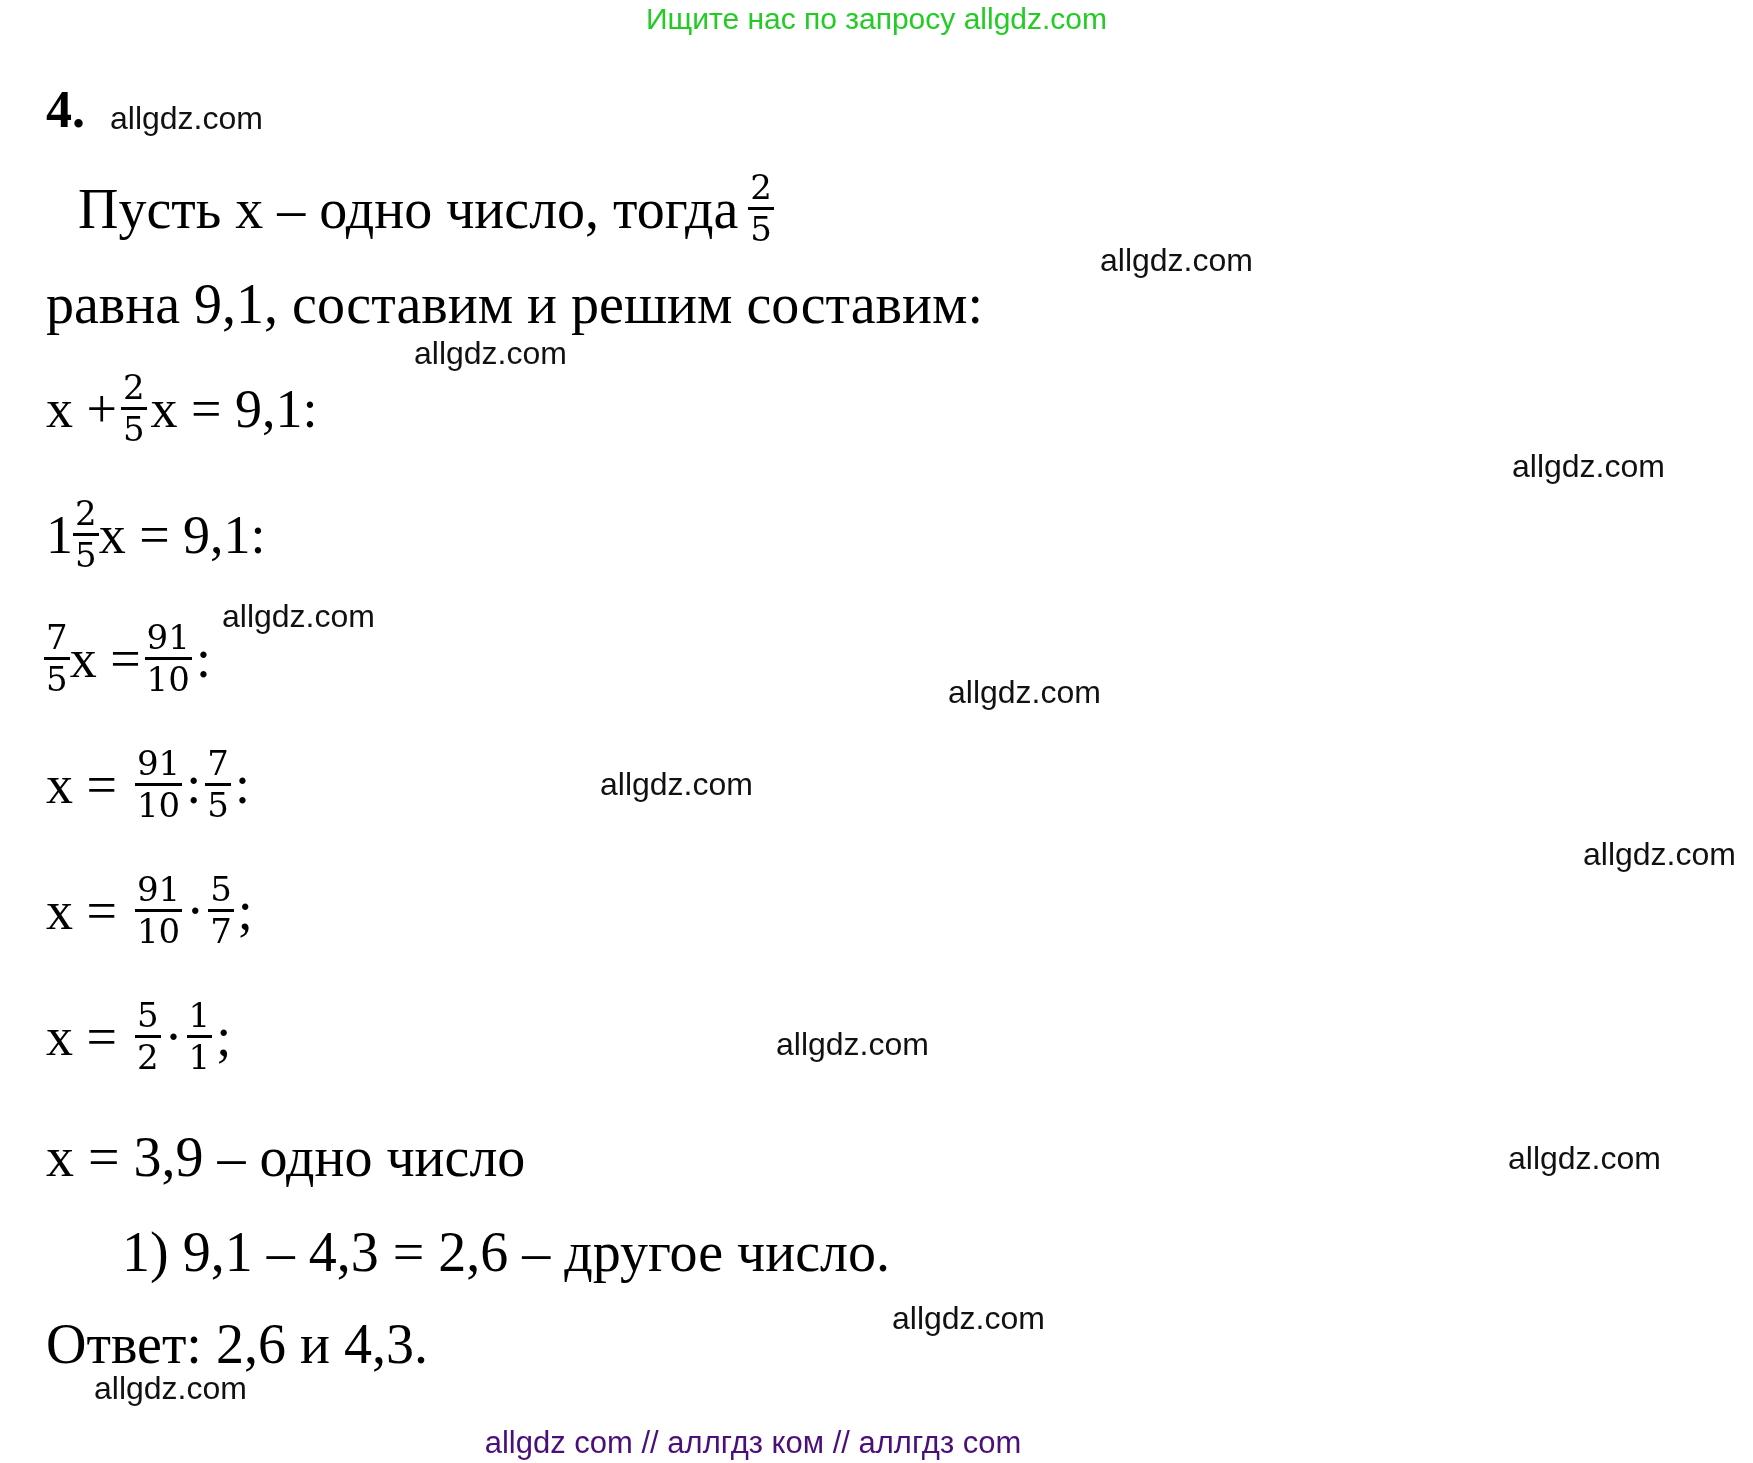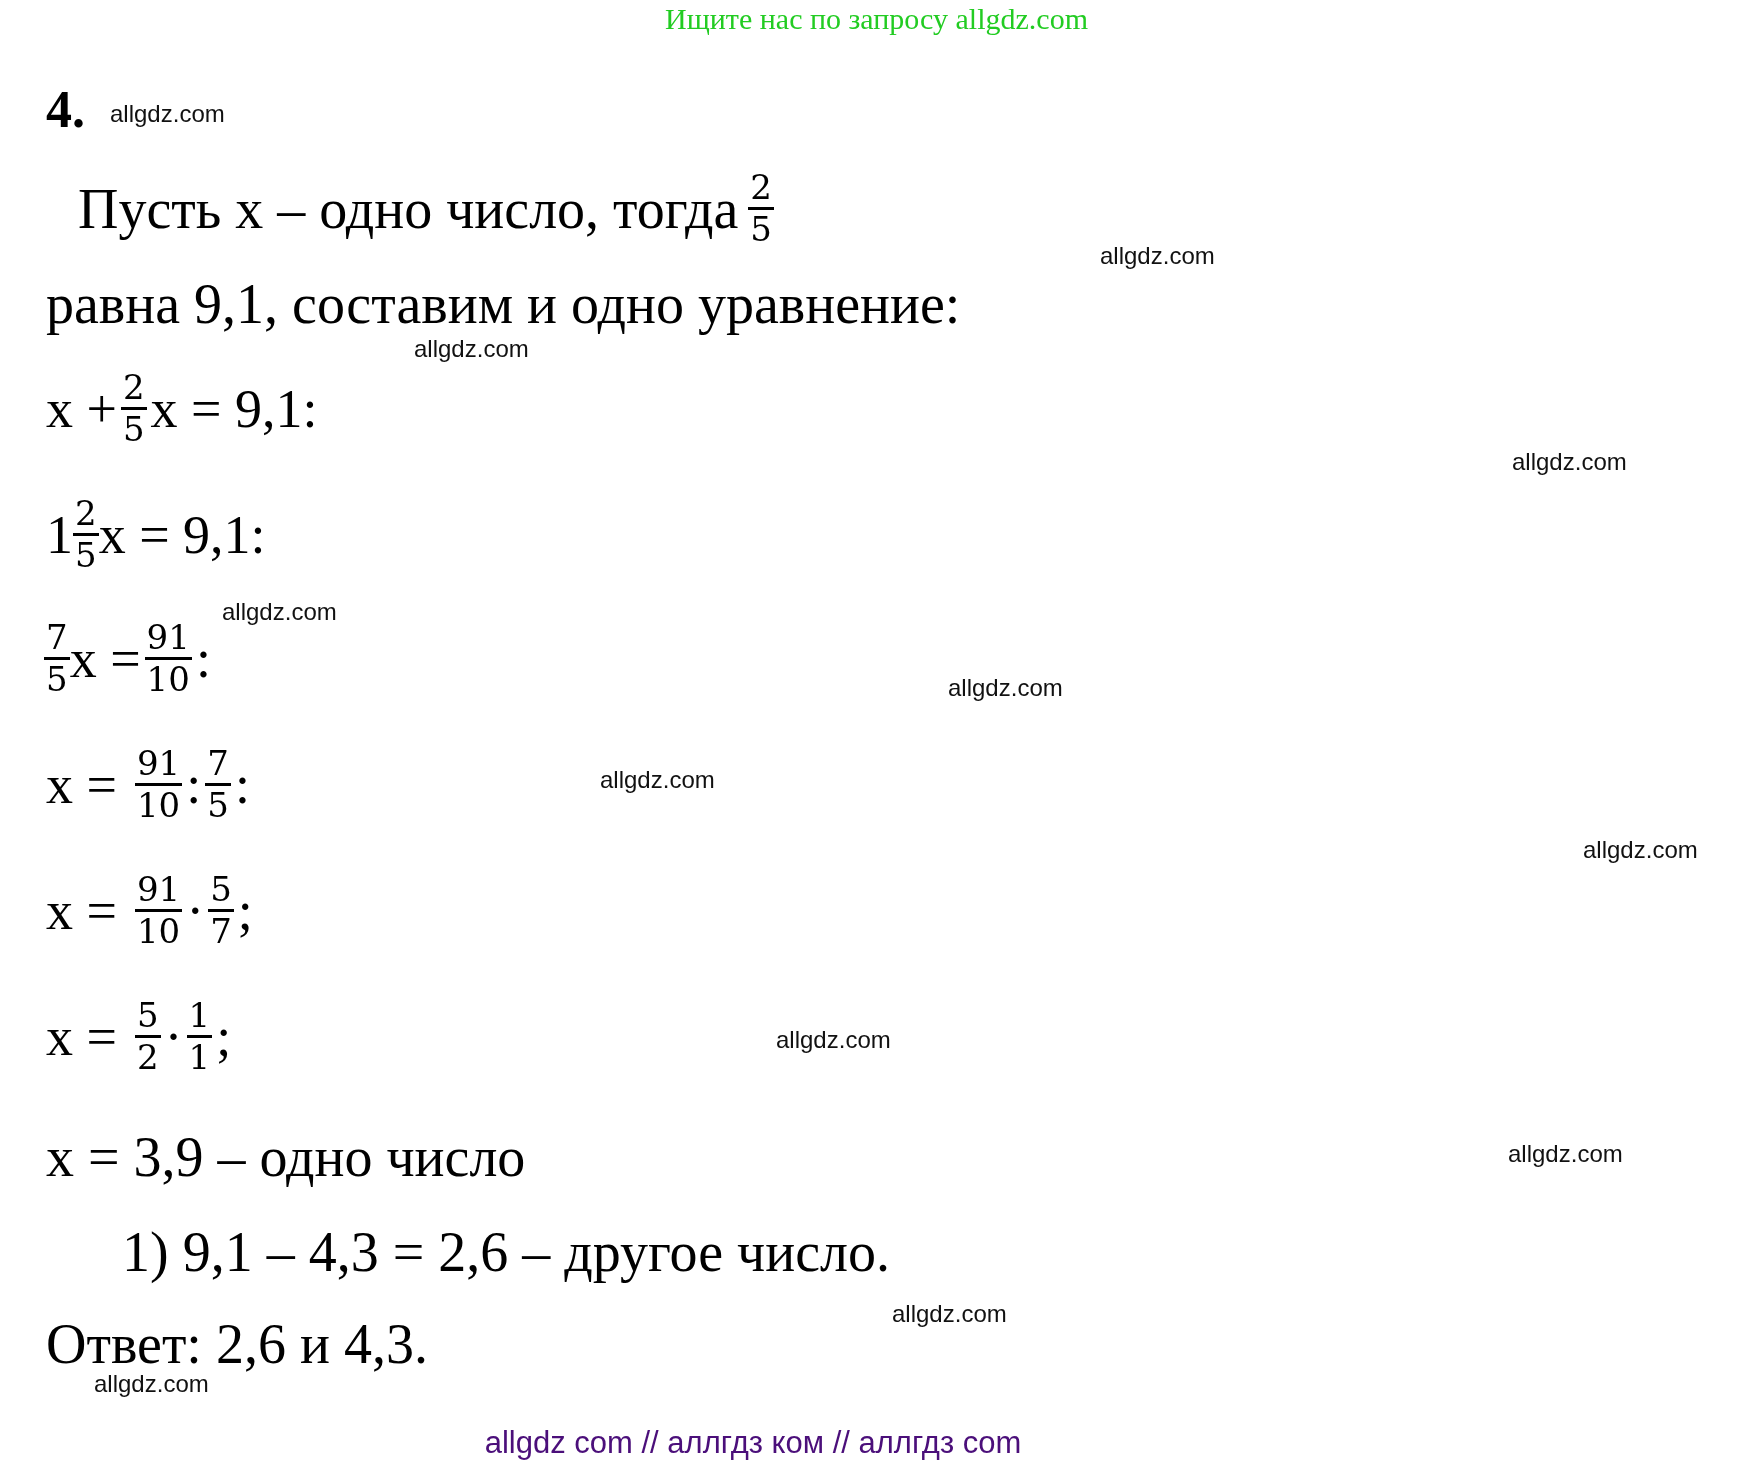--- a/index.html
+++ b/index.html
@@ -1,23 +1,23 @@
 <!DOCTYPE html>
 <html><head>
 <meta charset="utf-8">
 <style>
   html, body { margin:0; padding:0; background:#ffffff; }
   body { width:1753px; height:1463px; position:relative; overflow:hidden;
          font-family:"Liberation Serif", serif; color:#000; }
   .abs { position:absolute; white-space:nowrap; }
   .banner { left:0; width:1753px; top:2px; text-align:center; color:#22cc22;
-            font-family:Liberation Serif, serif; font-size:30px; }
+            font-family:Liberation Sans, sans-serif; font-size:30px; }
   .footer { left:0; width:1506px; top:1425px; text-align:center; color:#4b0f7a;
             font-family:"Liberation Sans", sans-serif; font-size:31px; }
-  .wm { font-family:"Liberation Sans", sans-serif; font-size:24px; color:#111; }
+  .wm { font-family:"Liberation Sans", sans-serif; font-size:32px; color:#111; }
   .num { left:46px; top:80px; font-size:52px; font-weight:bold; }
   .text { font-size:56px; }
   .eq { font-size:54px; display:flex; align-items:center; }
   .frac { display:inline-flex; flex-direction:column; align-items:center; margin:0 4px;
           font-family:"DejaVu Serif", serif; }
   .frac .n, .frac .d { font-size:34px; line-height:1.15; padding:0 2px; }
   .frac .bar { height:3px; background:#000; align-self:stretch; }
   .sp { display:inline-block; width:14px; }
 </style>
 </head>
@@ -30,21 +30,21 @@
 
 <div class="abs text" style="left:46px;top:168px;display:flex;align-items:center;margin-left:32px;">
   <span>Пусть x – одно число, тогда</span>
   <span class="frac" style="margin-left:10px">
     <span class="n">2</span>
     <span class="bar"></span>
     <span class="d">5</span>
   </span>
 </div>
 <div class="abs wm" style="left:1100px;top:242px">allgdz.com</div>
-<div class="abs text" style="left:46px;top:272px">равна 9,1, составим и одно уравнение:</div>
+<div class="abs text" style="left:46px;top:272px">равна 9,1, составим и решим составим:</div>
 <div class="abs wm" style="left:414px;top:335px">allgdz.com</div>
 
 <div class="abs eq" style="left:46px;top:368px">
   <span>x +</span>
   <span class="frac">
       <span class="n">2</span>
       <span class="bar"></span>
       <span class="d">5</span>
     </span>
   <span>x = 9,1:</span>

